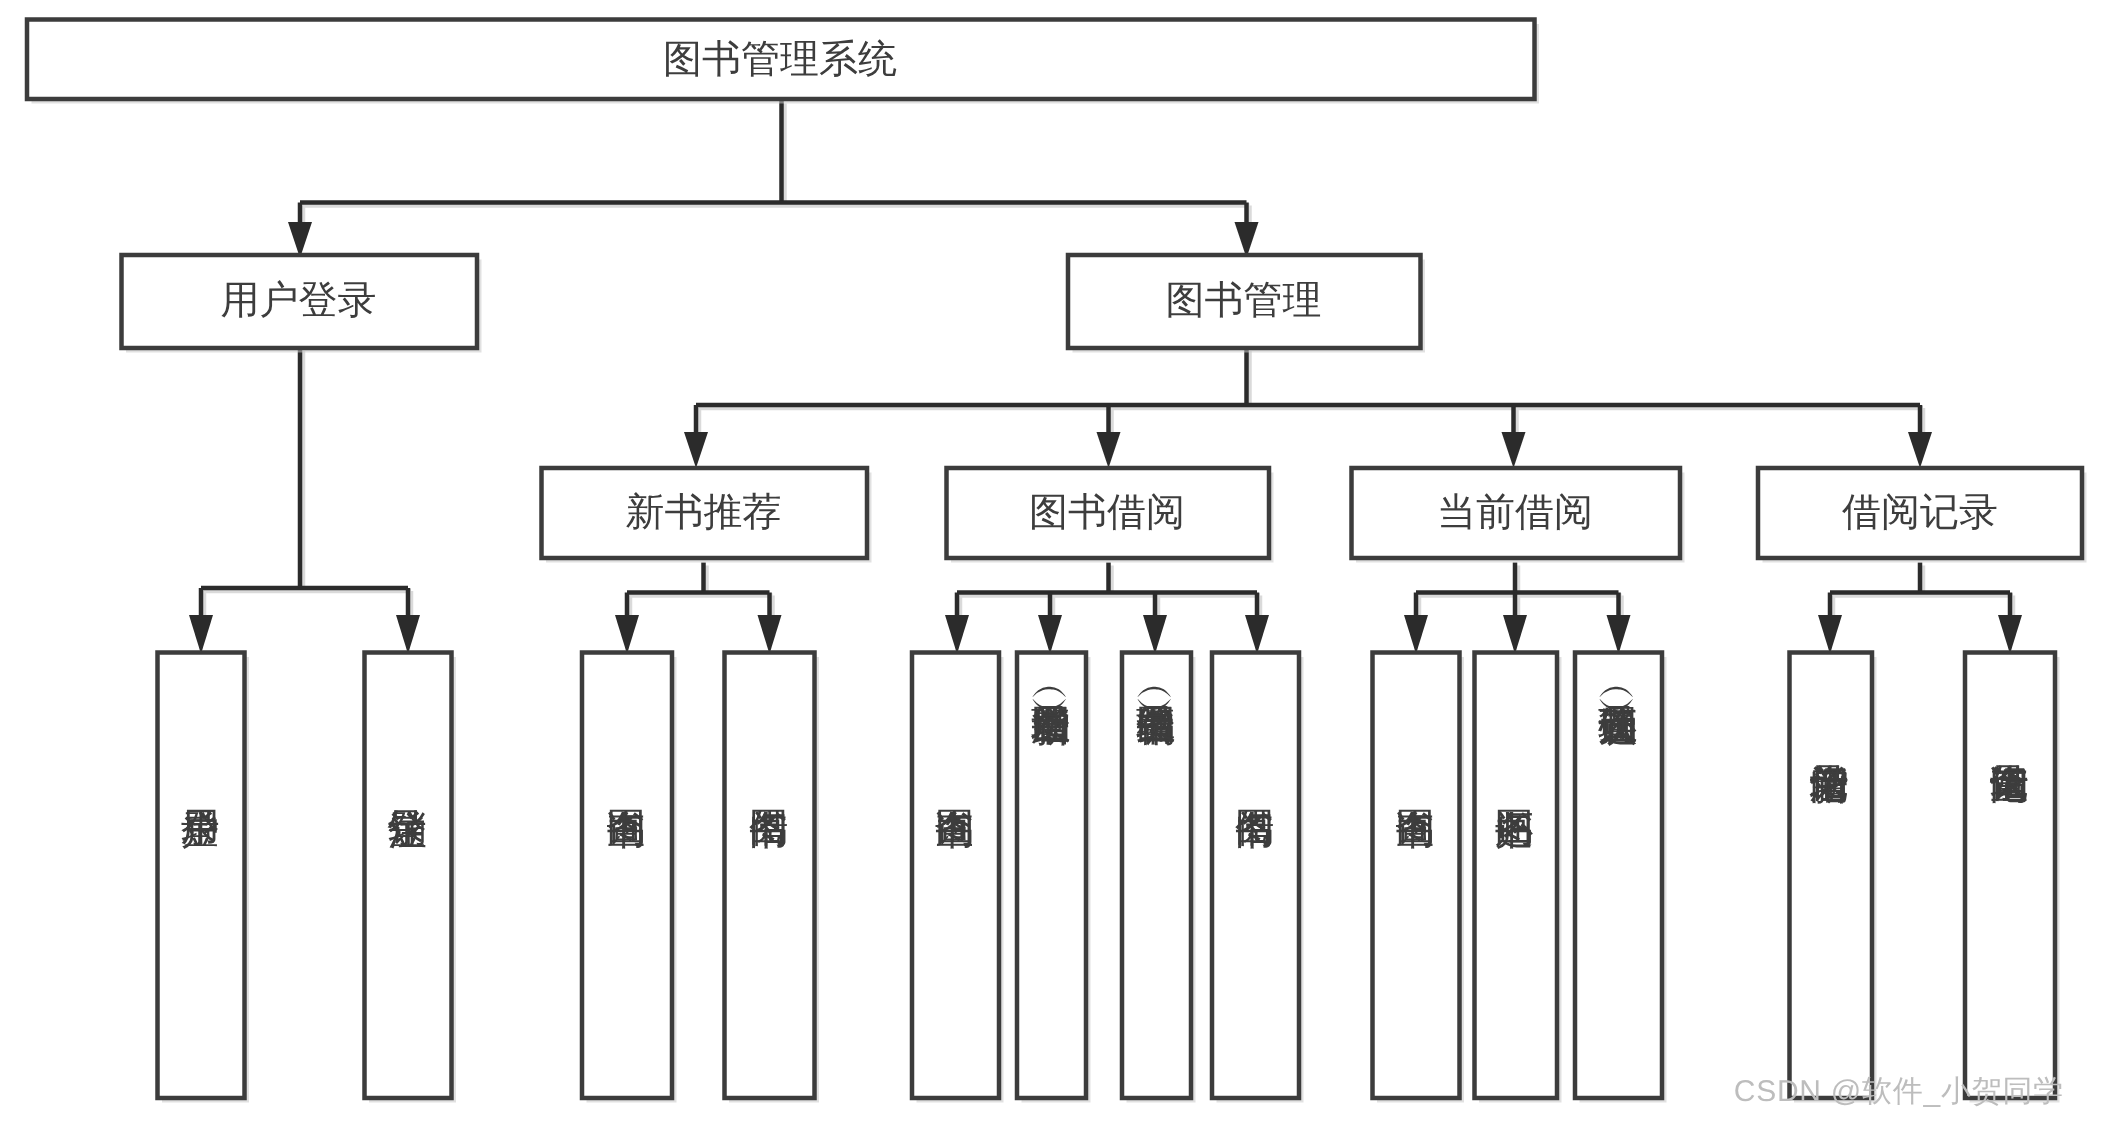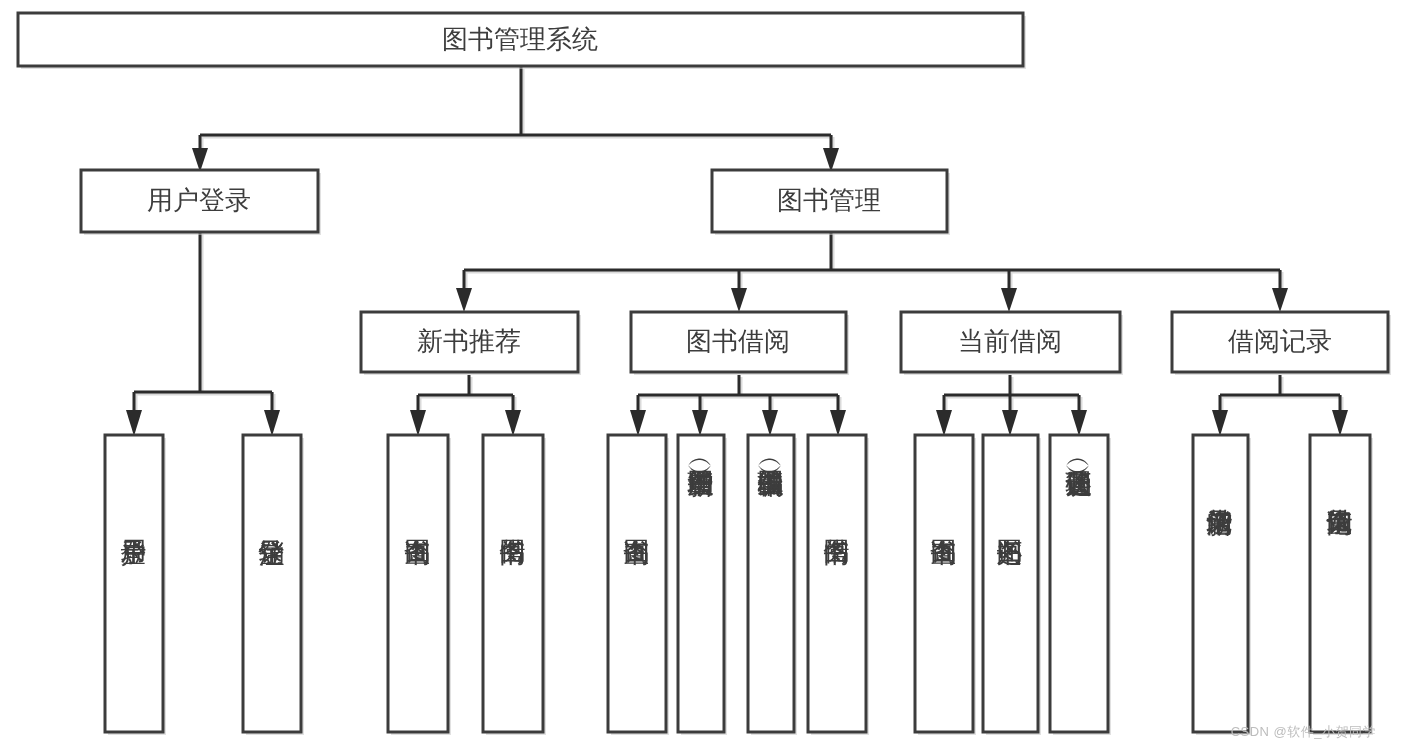--- a/index.html
+++ b/index.html
@@ -62,21 +62,21 @@
     font-family: "Liberation Sans", "DejaVu Sans", sans-serif;
     font-size: 26px;
     text-anchor: middle;
   }
   .watermark-text {
     position: absolute;
     right: 14px;
     bottom: 6px;
     color: #bdbdbd;
     font-family: "Liberation Sans", "DejaVu Sans", sans-serif;
-    font-size: 13px;
+    font-size: 20px;
     letter-spacing: .5px;
     white-space: nowrap;
     user-select: none;
   }
 </style>
 </head>
 <body>
 
 <div id="diagram-root">
 

